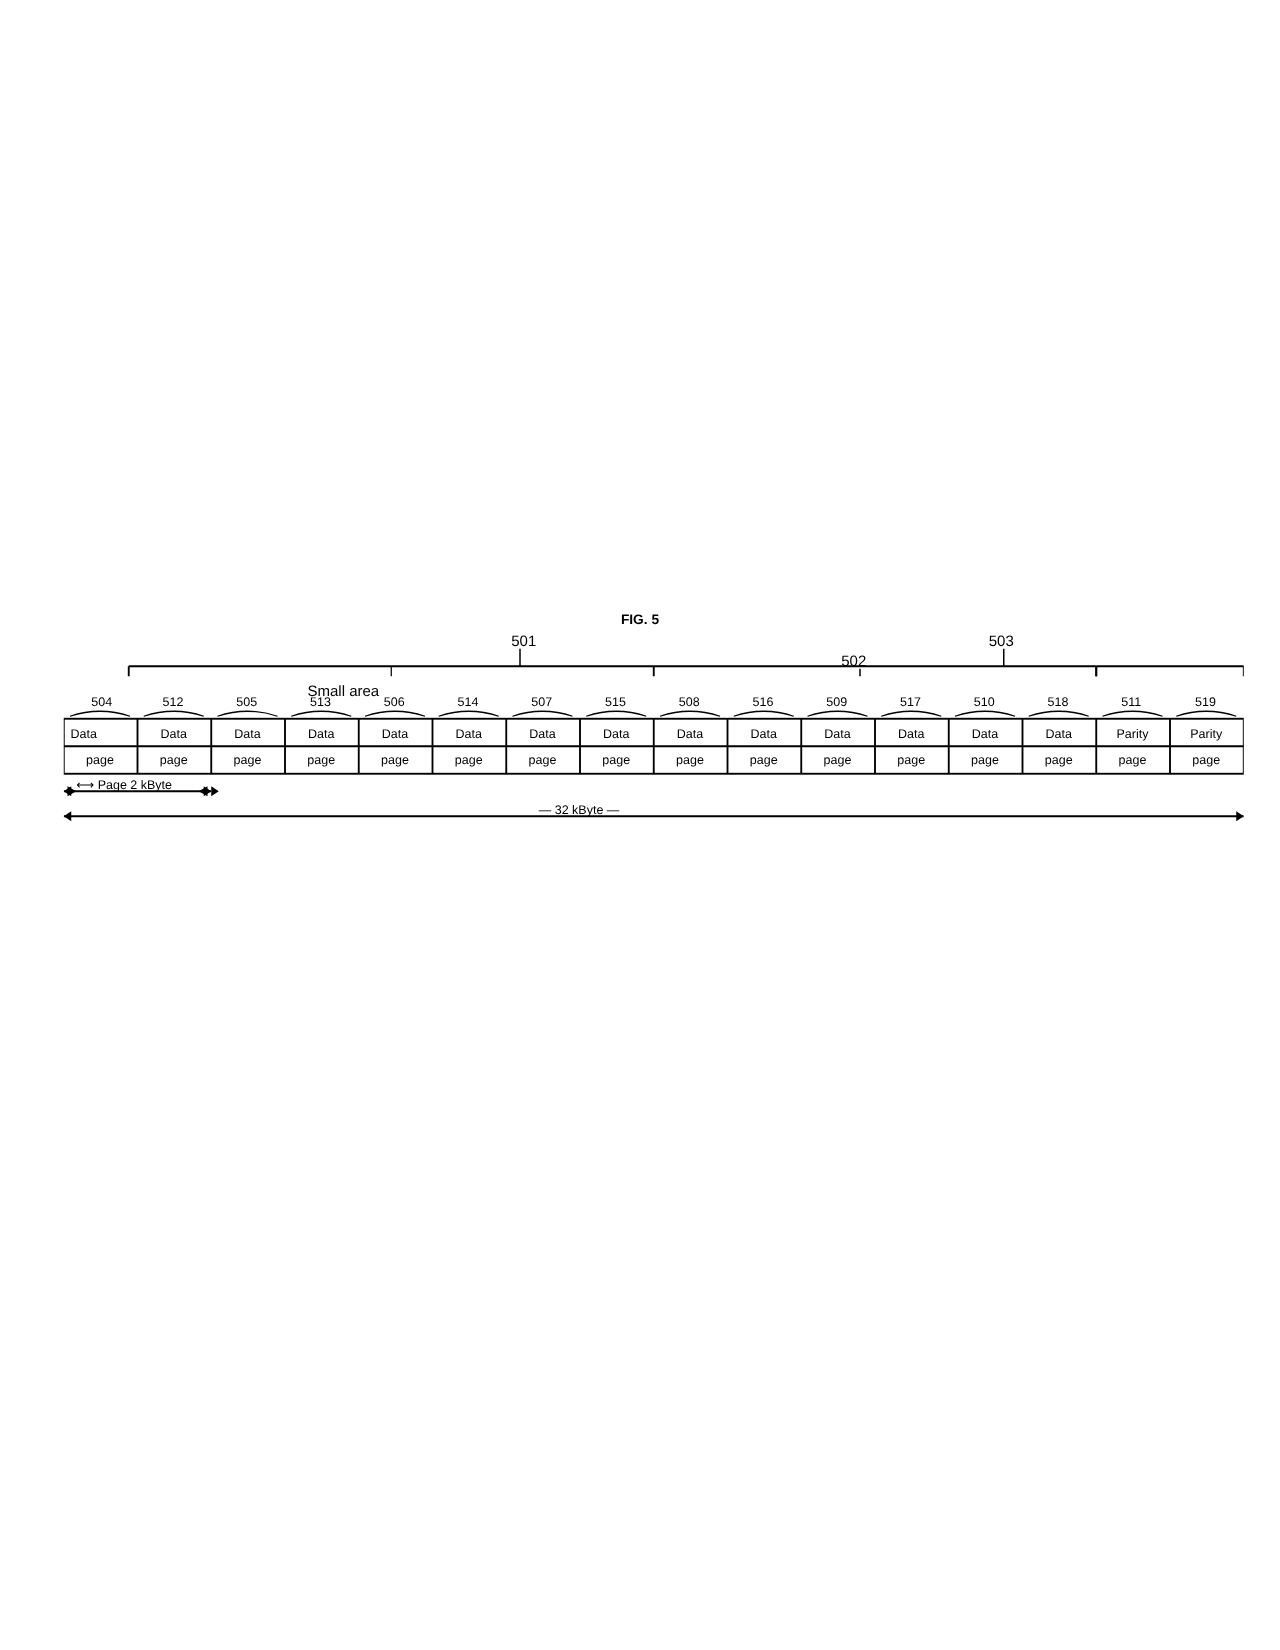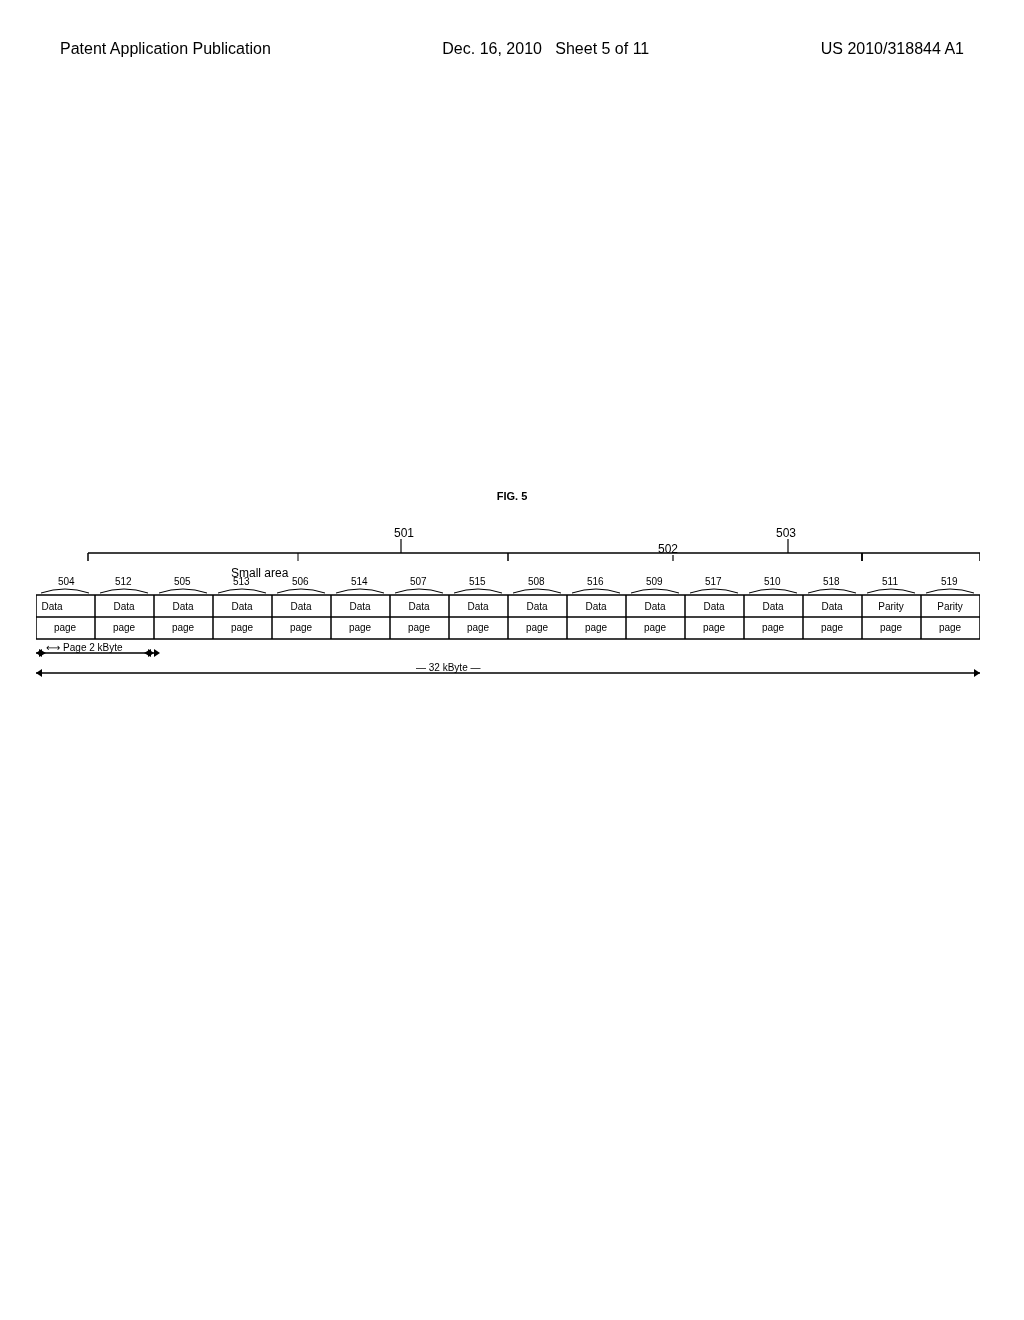--- a/index.html
+++ b/index.html
@@ -38,43 +38,35 @@
       transform: translateX(-50%);
       font-size: 11px;
       font-weight: bold;
       color: #000;
     }
 
     
     .diag-wrapper {
       position: absolute;
       top: 505px;
-      left: 36px;
+      left: 51px;
       width: 944px;
       height: 200px;
-      margin-top: 20px;
     }
 
     svg.diag-svg {
       width: 944px;
       height: 200px;
     }
   </style>
 </head>
 <body>
 
 <div class="page">
 
-  <div class="header">
-    <span>Patent Application Publication</span>
-    <span>
-      <span>Dec. 16, 2010</span>&nbsp;&nbsp;&nbsp;<span>Sheet 5 of 11</span>
-    </span>
-    <span>US 2010/318844 A1</span>
-  </div>
 
   <div class="fig-label">FIG. 5</div>
 
   <div class="diag-wrapper">
     <svg class="diag-svg" viewBox="0 0 944 200">
 
       <text x="358" y="12" font-size="12" font-family="Arial">501</text>
       <line x1="365" y1="14" x2="365" y2="28" stroke="#000" stroke-width="1.2"></line>
 
       <line x1="52" y1="28" x2="472" y2="28" stroke="#000" stroke-width="1.5"></line>

